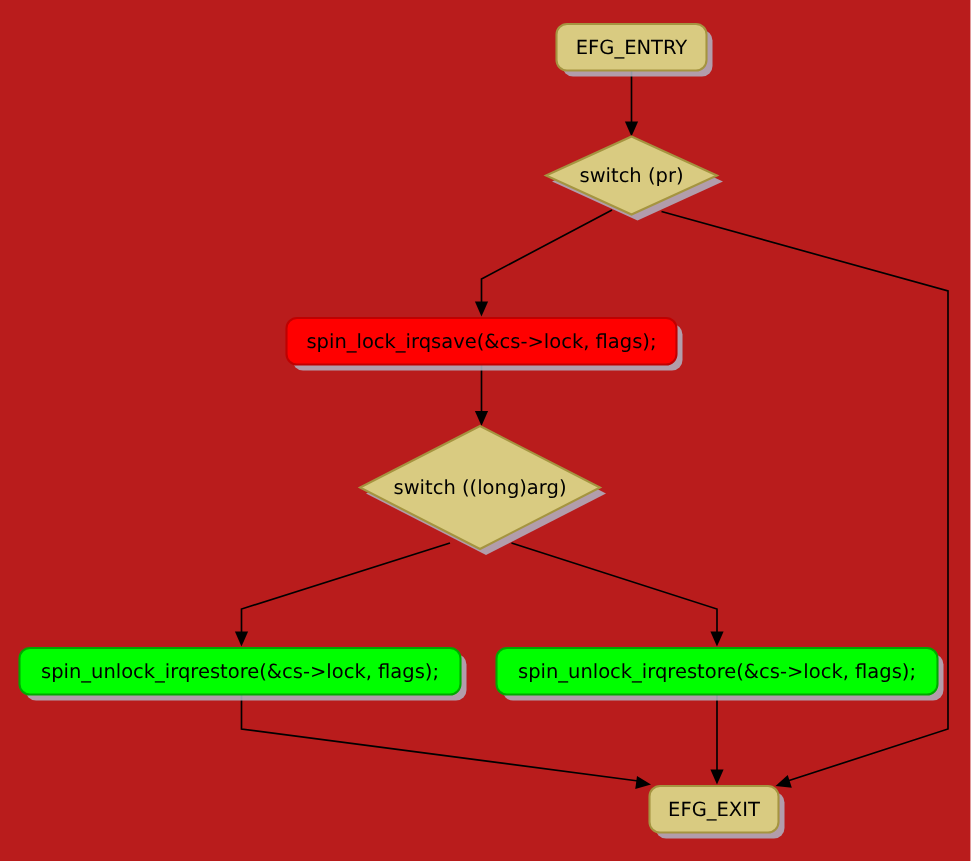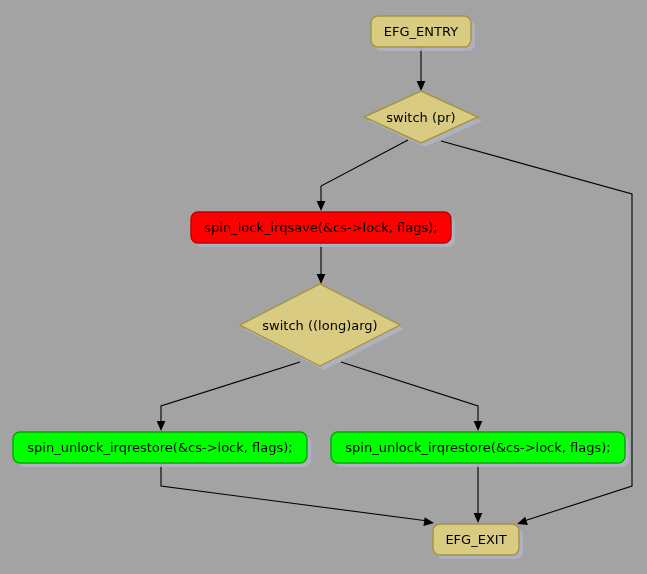--- a/index.html
+++ b/index.html
@@ -10,21 +10,21 @@
   body {
     width: 647px;
     height: 574px;
     font-family: "DejaVu Sans", sans-serif;
     overflow: hidden;
   }
   #diagram-root {
     position: relative;
     width: 647px;
     height: 574px;
-    background: #a3a3a3;
+    background: #b91c1c;
   }
   svg#flowchart {
     display: block;
     width: 647px;
     height: 574px;
   }
   .node-label {
     font-family: "DejaVu Sans", sans-serif;
     font-size: 13px;
     fill: #000000;

